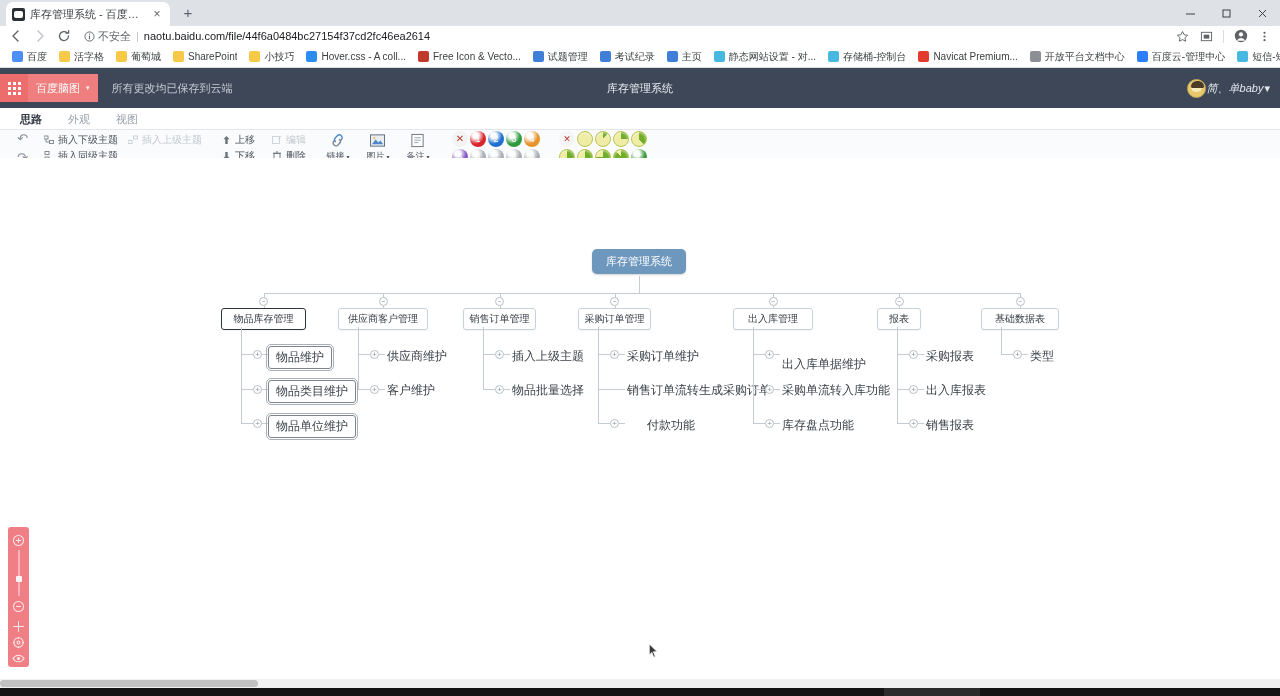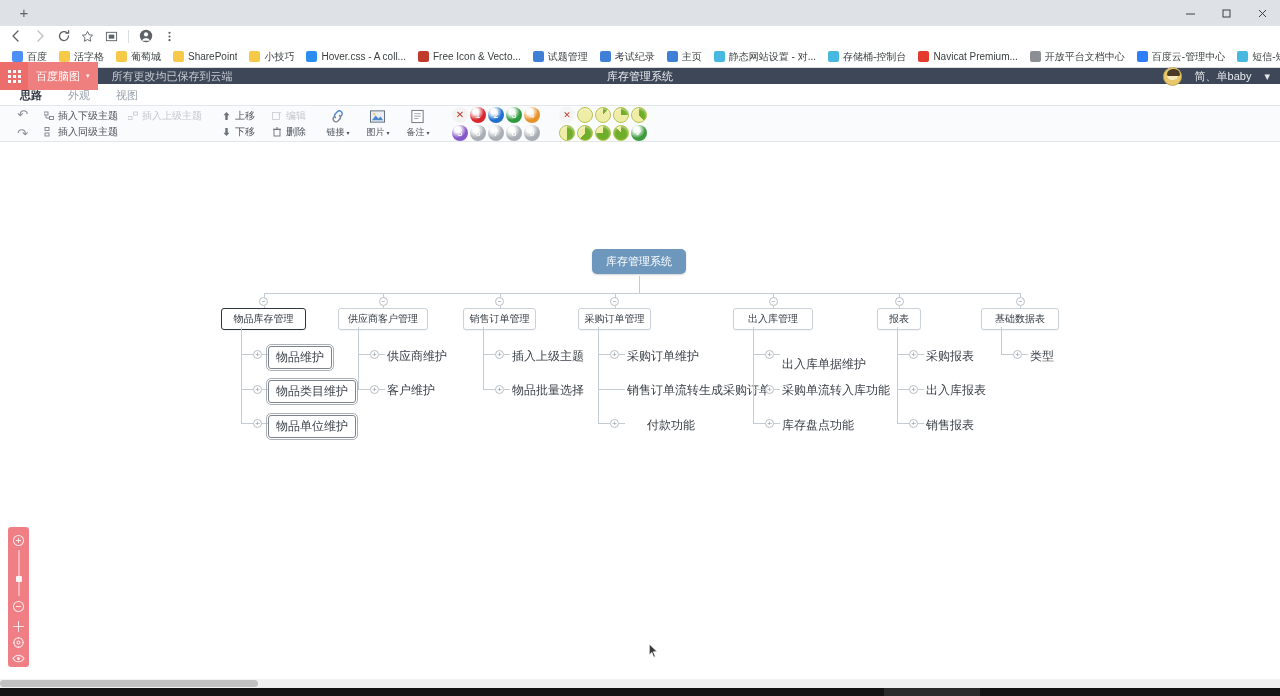--- a/index.html
+++ b/index.html
@@ -78,43 +78,43 @@
   }
   .bm {
     display: flex; align-items: center; gap: 4px; padding: 0 6px;
     font-size: 10px; color: #3c4043; height: 18px; flex: none;
   }
   .bm-ico { width: 11px; height: 11px; border-radius: 2px; flex: none; }
   .bm-label { max-width: 90px; overflow: hidden; text-overflow: ellipsis; }
 
   
   .app-header {
-    height: 16px; background: #3d4757; display: flex; align-items: center;
+    height: 40px; background: #3d4757; display: flex; align-items: center;
     position: relative; color: #fff;
   }
   .grid-btn {
     width: 28px; height: 28px; background: #ed6d6d; display: flex;
     align-items: center; justify-content: center; flex: none;
   }
   .grid-dots { display: grid; grid-template-columns: repeat(3,3px);
     grid-template-rows: repeat(3,3px); gap: 2px; }
   .grid-dots i { background: #fff; display: block; width: 3px; height: 3px;}
   .brand {
     background: #ef7f7f; height: 28px; display: flex; align-items: center;
     padding: 0 8px; font-size: 11px; color: #fff; gap: 6px; flex:none;
   }
   .brand .caret { font-size: 7px; opacity:.9; }
   .save-status { font-size: 11px; color: #c7ccd4; margin-left: 14px; }
   .doc-title {
     position: absolute; left: 0; right: 0; text-align: center;
     font-size: 11px; color: #eceff3; pointer-events: none;
   }
   .user-area {
-    margin-left: auto; display: flex; align-items: center; gap: 13px;
-    padding-right: 10px; font-size: 11px; color: #e6e9ee; z-index:2;
+    margin-left: auto; display: flex; align-items: center; gap: 1px;
+    padding-right: 10px; font-size: 11px; color: #e6e9ee; z-index:2;font-style:italic;
   }
   .avatar {
     width: 19px; height: 19px; border-radius: 50%;
     background: radial-gradient(circle at 50% 38%, #f6e9b8 0 42%, #e8c86a 43% 100%);
     border: 1px solid #c7ad5a; position: relative; overflow: hidden; flex:none;
   }
   .avatar::before{
     content:""; position:absolute; left:3px; top:1px; width:13px; height:7px;
     background:#4a3a26; border-radius:7px 7px 2px 2px;
   }
@@ -246,20 +246,25 @@
     background: #141414;
   }
   .taskbar .seg {
     position:absolute; top:0; height:8px; background:#2b2b2b;
   }
 </style>
 </head>
 <body>
 
 <div class="chrome-tabstrip">
+  <div class="tab">
+    <span class="tab-favicon"></span>
+    <span class="tab-title">库存管理系统 - 百度脑图</span>
+    <span class="tab-close">×</span>
+  </div>
   <div class="tab-new">+</div>
   <div class="win-controls">
     <div class="win-btn">
       <svg width="11" height="11" viewBox="0 0 11 11">
           <line x1="1" y1="6" x2="10" y2="6" stroke="#3c4043" stroke-width="1"></line>
         </svg>
     </div>
     <div class="win-btn">
       <svg width="11" height="11" viewBox="0 0 11 11">
           <rect x="2" y="2" width="7" height="7" fill="none" stroke="#3c4043" stroke-width="1"></rect>
@@ -284,20 +289,32 @@
     <svg width="14" height="14" viewBox="0 0 14 14">
         <path d="M5 2l5 5-5 5" fill="none" stroke="#bdc1c6" stroke-width="1.4" stroke-linecap="round" stroke-linejoin="round"></path>
       </svg>
   </span>
   <span class="nav-ico">
     <svg width="14" height="14" viewBox="0 0 14 14">
         <path d="M11.5 7a4.5 4.5 0 1 1-1.4-3.2" fill="none" stroke="#5f6368" stroke-width="1.3" stroke-linecap="round"></path>
         <path d="M11.6 1.6v2.6H9" fill="none" stroke="#5f6368" stroke-width="1.3" stroke-linecap="round" stroke-linejoin="round"></path>
       </svg>
   </span>
+  <div class="omnibox">
+    <span class="sec-badge">
+      <svg width="11" height="11" viewBox="0 0 12 12">
+          <circle cx="6" cy="6" r="5" fill="none" stroke="#5f6368" stroke-width="1"></circle>
+          <line x1="6" y1="5" x2="6" y2="9" stroke="#5f6368" stroke-width="1.2"></line>
+          <circle cx="6" cy="3.4" r=".7" fill="#5f6368"></circle>
+        </svg>
+      <span>不安全</span>
+    </span>
+    <span class="sec-sep">|</span>
+    <span class="omni-url">naotu.baidu.com/file/44f6a0484bc27154f37cd2fc46ea2614</span>
+  </div>
   <div class="tb-right">
     <span class="nav-ico">
       <svg width="13" height="13" viewBox="0 0 14 14">
           <path d="M7 1.6l1.7 3.5 3.8.5-2.8 2.7.7 3.8L7 10.3 3.6 12.1l.7-3.8L1.5 5.6l3.8-.5z" fill="none" stroke="#5f6368" stroke-width="1"></path>
         </svg>
     </span>
     <span class="nav-ico">
       <svg width="13" height="13" viewBox="0 0 14 14">
           <rect x="1.5" y="2.5" width="11" height="9" fill="none" stroke="#5f6368" stroke-width="1"></rect>
           <rect x="4" y="5" width="6" height="4.3" fill="#5f6368"></rect>

